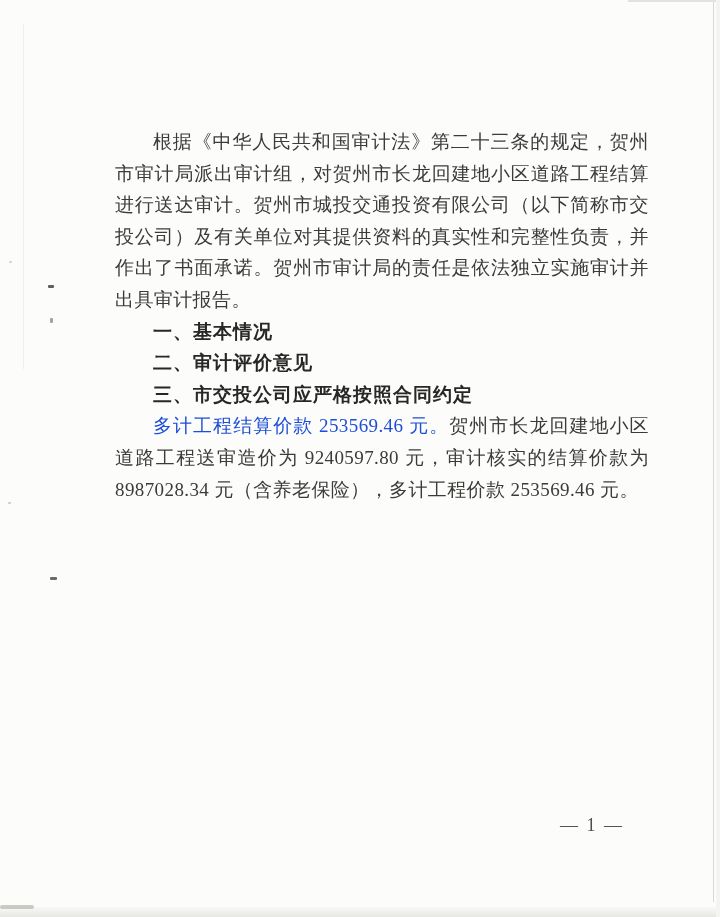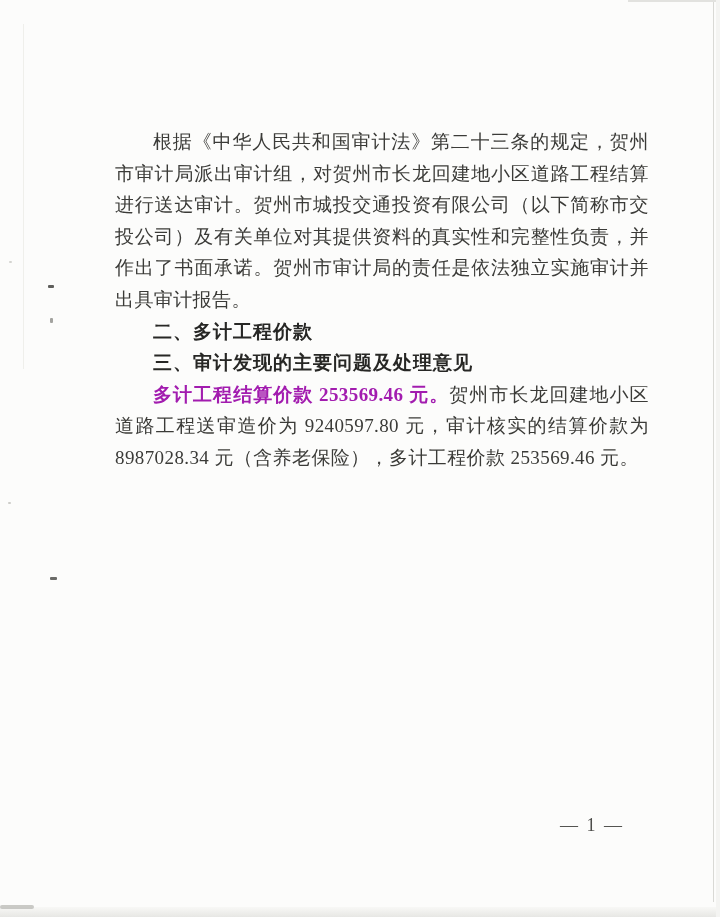--- a/index.html
+++ b/index.html
@@ -87,22 +87,22 @@
     text-indent: 2em;
   }
   .heading {
     font-weight: bold;
     color: #27272;
     color: #272725;
     font-family: "Liberation Sans", "DejaVu Sans", sans-serif;
     letter-spacing: 1px;
   }
   .bold-run {
-    font-weight: bold;
-    color: #a21caf;
+    font-weight: normal;
+    color: #1d4ed8;
   }
   .page-number {
     position: absolute;
     left: 560px;
     top: 815px;
     font-size: 18px;
     letter-spacing: 2px;
     color: #4d4d4a;
   }
 </style>
@@ -119,26 +119,27 @@
   <div class="speck speck-3"></div>
   <div class="speck speck-4"></div>
   <div class="speck speck-5"></div>
   <div class="bottom-strip"></div>
   <div class="bottom-smudge"></div>
 
   <div class="doc">
 
     <p>根据《中华人民共和国审计法》第二十三条的规定，贺州市审计局派出审计组，对贺州市长龙回建地小区道路工程结算进行送达审计。贺州市城投交通投资有限公司（以下简称市交投公司）及有关单位对其提供资料的真实性和完整性负责，并作出了书面承诺。贺州市审计局的责任是依法独立实施审计并出具审计报告。</p>
 
+    <p class="heading">一、基本情况</p>
 
 
-    <p class="heading">二、多计工程价款</p>
+    <p class="heading">二、审计评价意见</p>
 
 
-    <p class="heading">三、审计发现的主要问题及处理意见</p>
+    <p class="heading">三、市交投公司应严格按照合同约定</p>
 
     <p><span class="bold-run">多计工程结算价款 253569.46 元。</span><span>贺州市长龙回建地小区道路工程送审造价为 9240597.80 元，审计核实的结算价款为 8987028.34 元（含养老保险），多计工程价款 253569.46 元。</span></p>
 
 
   </div>
 
   <div class="page-number">— 1 —</div>
 
 </div>
 

